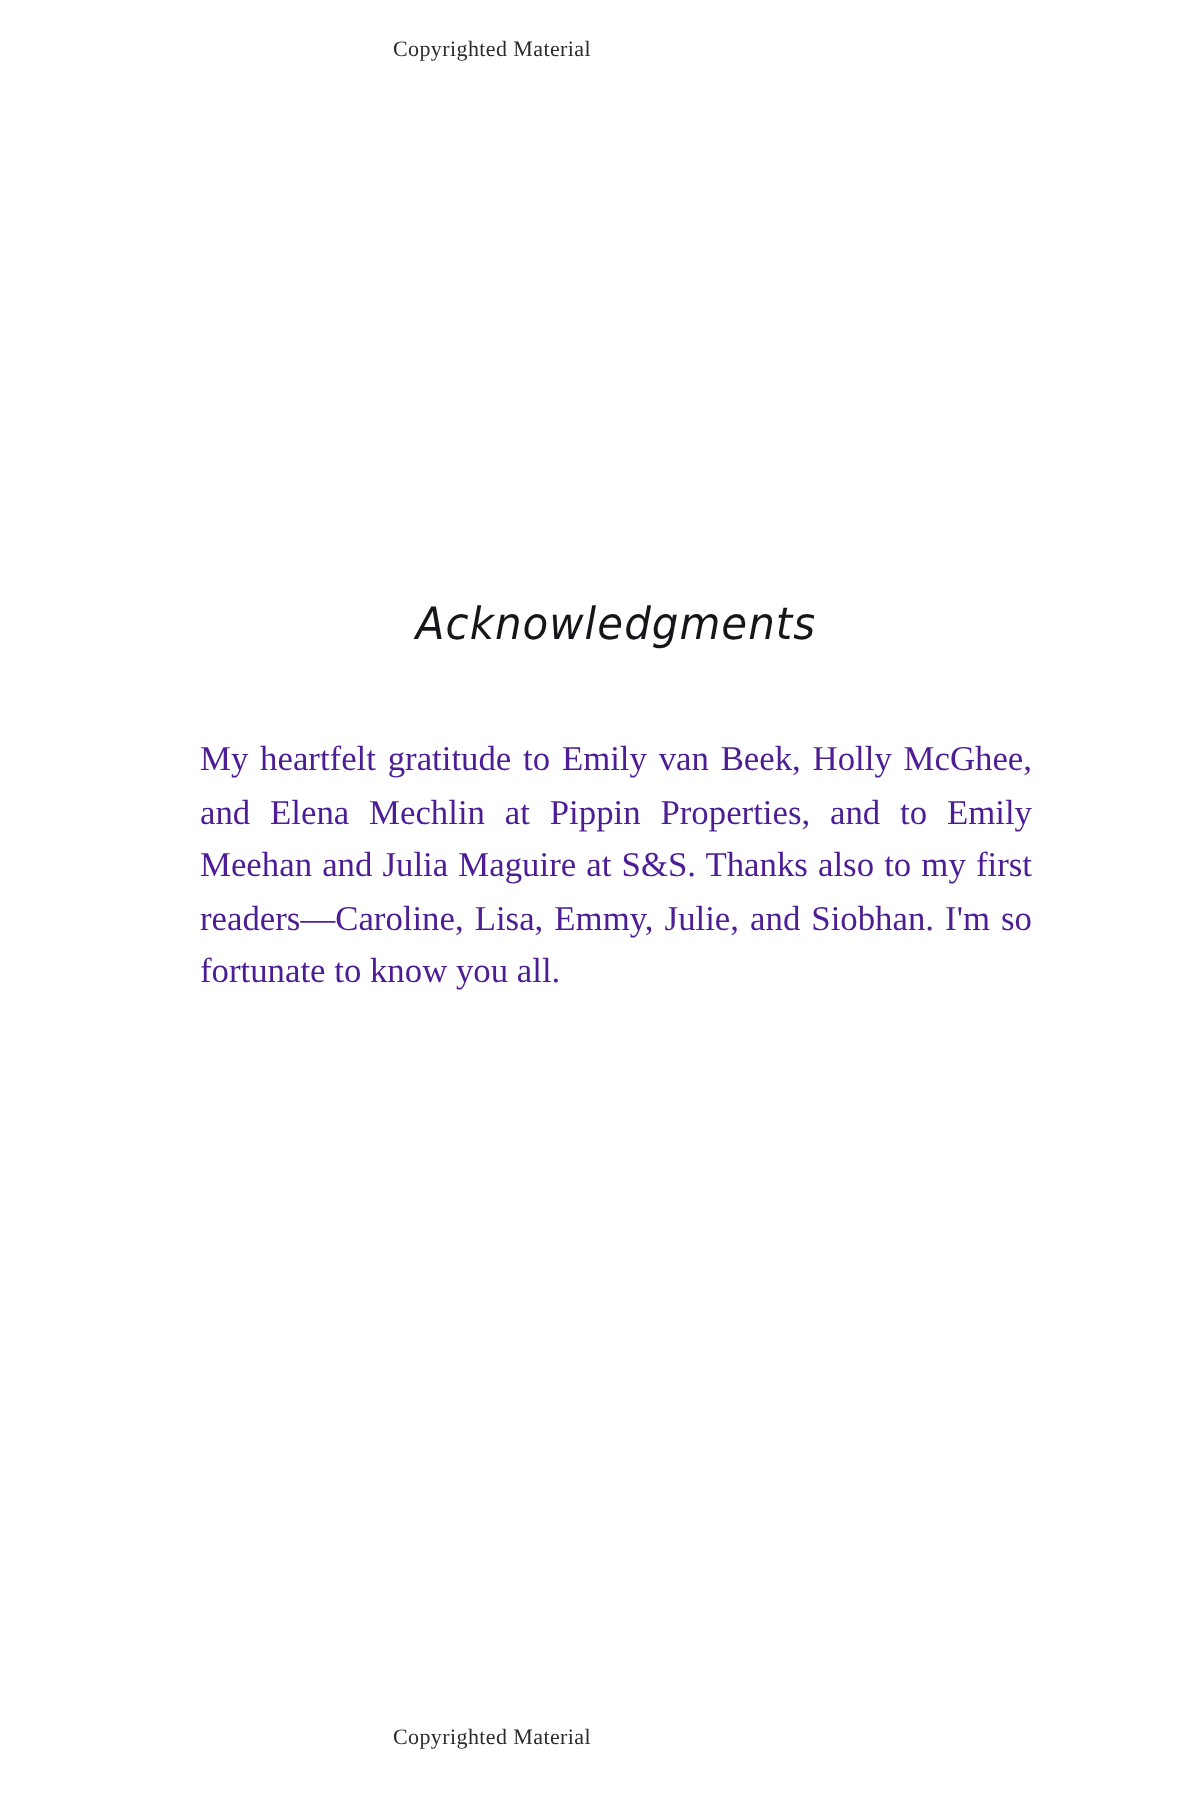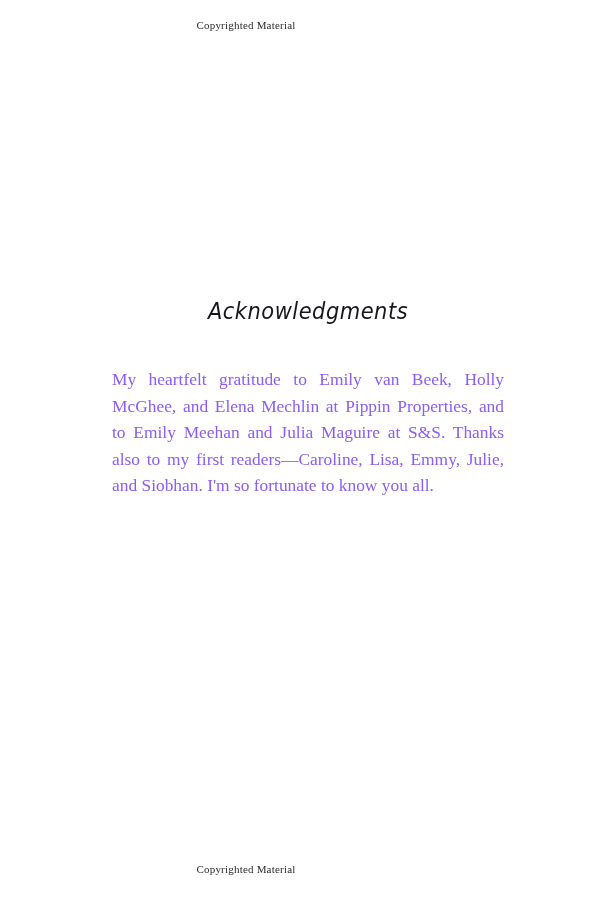--- a/index.html
+++ b/index.html
@@ -53,22 +53,22 @@
     color: #16161a;
     margin: 0 0 42px 0;
     transform: scaleY(1.06);
   }
   .body-text {
     font-family: "Liberation Serif", serif;
     font-size: 17.4px;
     line-height: 26.5px;
     text-align: justify;
     text-justify: inter-word;
-    color: #8b5cf6;
-    margin: 12px;
+    color: #4c1d95;
+    margin: 0;
     hyphens: none;
   }
 </style>
 </head>
 <body>
 
 <div class="page">
 
   <div class="watermark watermark-top">Copyrighted Material</div>
 

